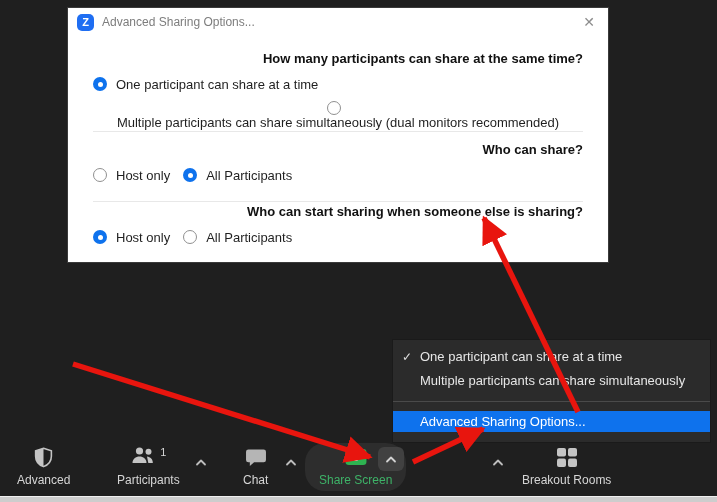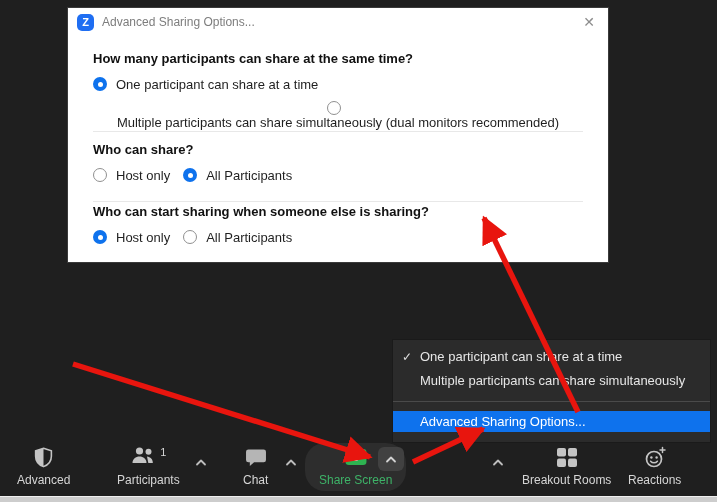--- a/index.html
+++ b/index.html
@@ -7,21 +7,21 @@
          font-family:"Liberation Sans",sans-serif;-webkit-font-smoothing:antialiased;}
 
   
   .dialog{position:absolute;left:68px;top:8px;width:540px;height:254px;background:#ffffff;
           box-shadow:0 0 0 1px #3a3a3a;box-sizing:border-box;}
   .titlebar{position:relative;height:28px;display:flex;align-items:center;padding-left:9px;}
   .zlogo{width:17px;height:17px;border-radius:5px;background:#1f6ef2;color:#fff;display:flex;
          align-items:center;justify-content:center;font-size:11px;font-weight:bold;}
   .dlg-title{margin-left:8px;font-size:12px;color:#7d7d7d;}
   .dlg-close{position:absolute;right:13px;top:6px;color:#8c8c8c;font-size:14px;cursor:pointer;line-height:16px;}
-  .dlg-body{padding:0 25px;}
+  .dlg-body{padding:0 25px;text-align:right;}
   .q{font-size:13px;font-weight:bold;color:#111;line-height:15px;}
   .q1{margin-top:15px;}
   .opt-row{display:flex;align-items:center;height:16px;}
   .radio{flex:0 0 auto;box-sizing:border-box;width:14px;height:14px;border-radius:50%;margin-right:9px;position:relative;}
   .radio.sel{background:#0e72ed;}
   .radio.sel::after{content:"";position:absolute;left:4.5px;top:4.5px;width:5px;height:5px;border-radius:50%;background:#fff;}
   .radio.unsel{border:1px solid #909090;background:#fff;}
   .opt-label{font-size:13px;color:#1f1f1f;}
   .sep{border:none;border-top:1px solid #e8e8e8;margin:0;}
   .inline-pair{display:flex;align-items:center;height:16px;}
@@ -199,32 +199,20 @@
         <svg width="24" height="21" viewBox="0 0 24 21">
             <rect x="2" y="1" width="9" height="8.5" rx="2" fill="#c4c4c4"></rect>
             <rect x="13" y="1" width="9" height="8.5" rx="2" fill="#c4c4c4"></rect>
             <rect x="2" y="11.5" width="9" height="8.5" rx="2" fill="#c4c4c4"></rect>
             <rect x="13" y="11.5" width="9" height="8.5" rx="2" fill="#c4c4c4"></rect>
           </svg>
       </div>
       <div class="tb-label">Breakout Rooms</div>
     </div>
 
-    <div class="tb-btn" style="left:628px;">
-      <div class="tb-icon">
-        <svg width="24" height="22" viewBox="0 0 24 22">
-            <circle cx="11" cy="13" r="7.5" fill="none" stroke="#c4c4c4" stroke-width="1.7"></circle>
-            <circle cx="8.4" cy="11.5" r="1.2" fill="#c4c4c4"></circle>
-            <circle cx="13.6" cy="11.5" r="1.2" fill="#c4c4c4"></circle>
-            <path d="M7.6 15.2 a4.4 4.4 0 0 0 6.8 0" fill="none" stroke="#c4c4c4" stroke-width="1.5" stroke-linecap="round"></path>
-            <path d="M19.5 1.5 v5 M17 4 h5" stroke="#c4c4c4" stroke-width="1.5" stroke-linecap="round"></path>
-          </svg>
-      </div>
-      <div class="tb-label">Reactions</div>
-    </div>
   </div>
 
   <div class="bottom-strip"></div>
 
   <svg class="overlay" width="717" height="502" viewBox="0 0 717 502">
     <defs>
       <marker id="ah" viewBox="0 0 10 10" refX="9" refY="5" markerWidth="5" markerHeight="5" orient="auto">
         <path d="M0,0 L10,5 L0,10 Z" fill="#e8150e"></path>
       </marker>
     </defs>

